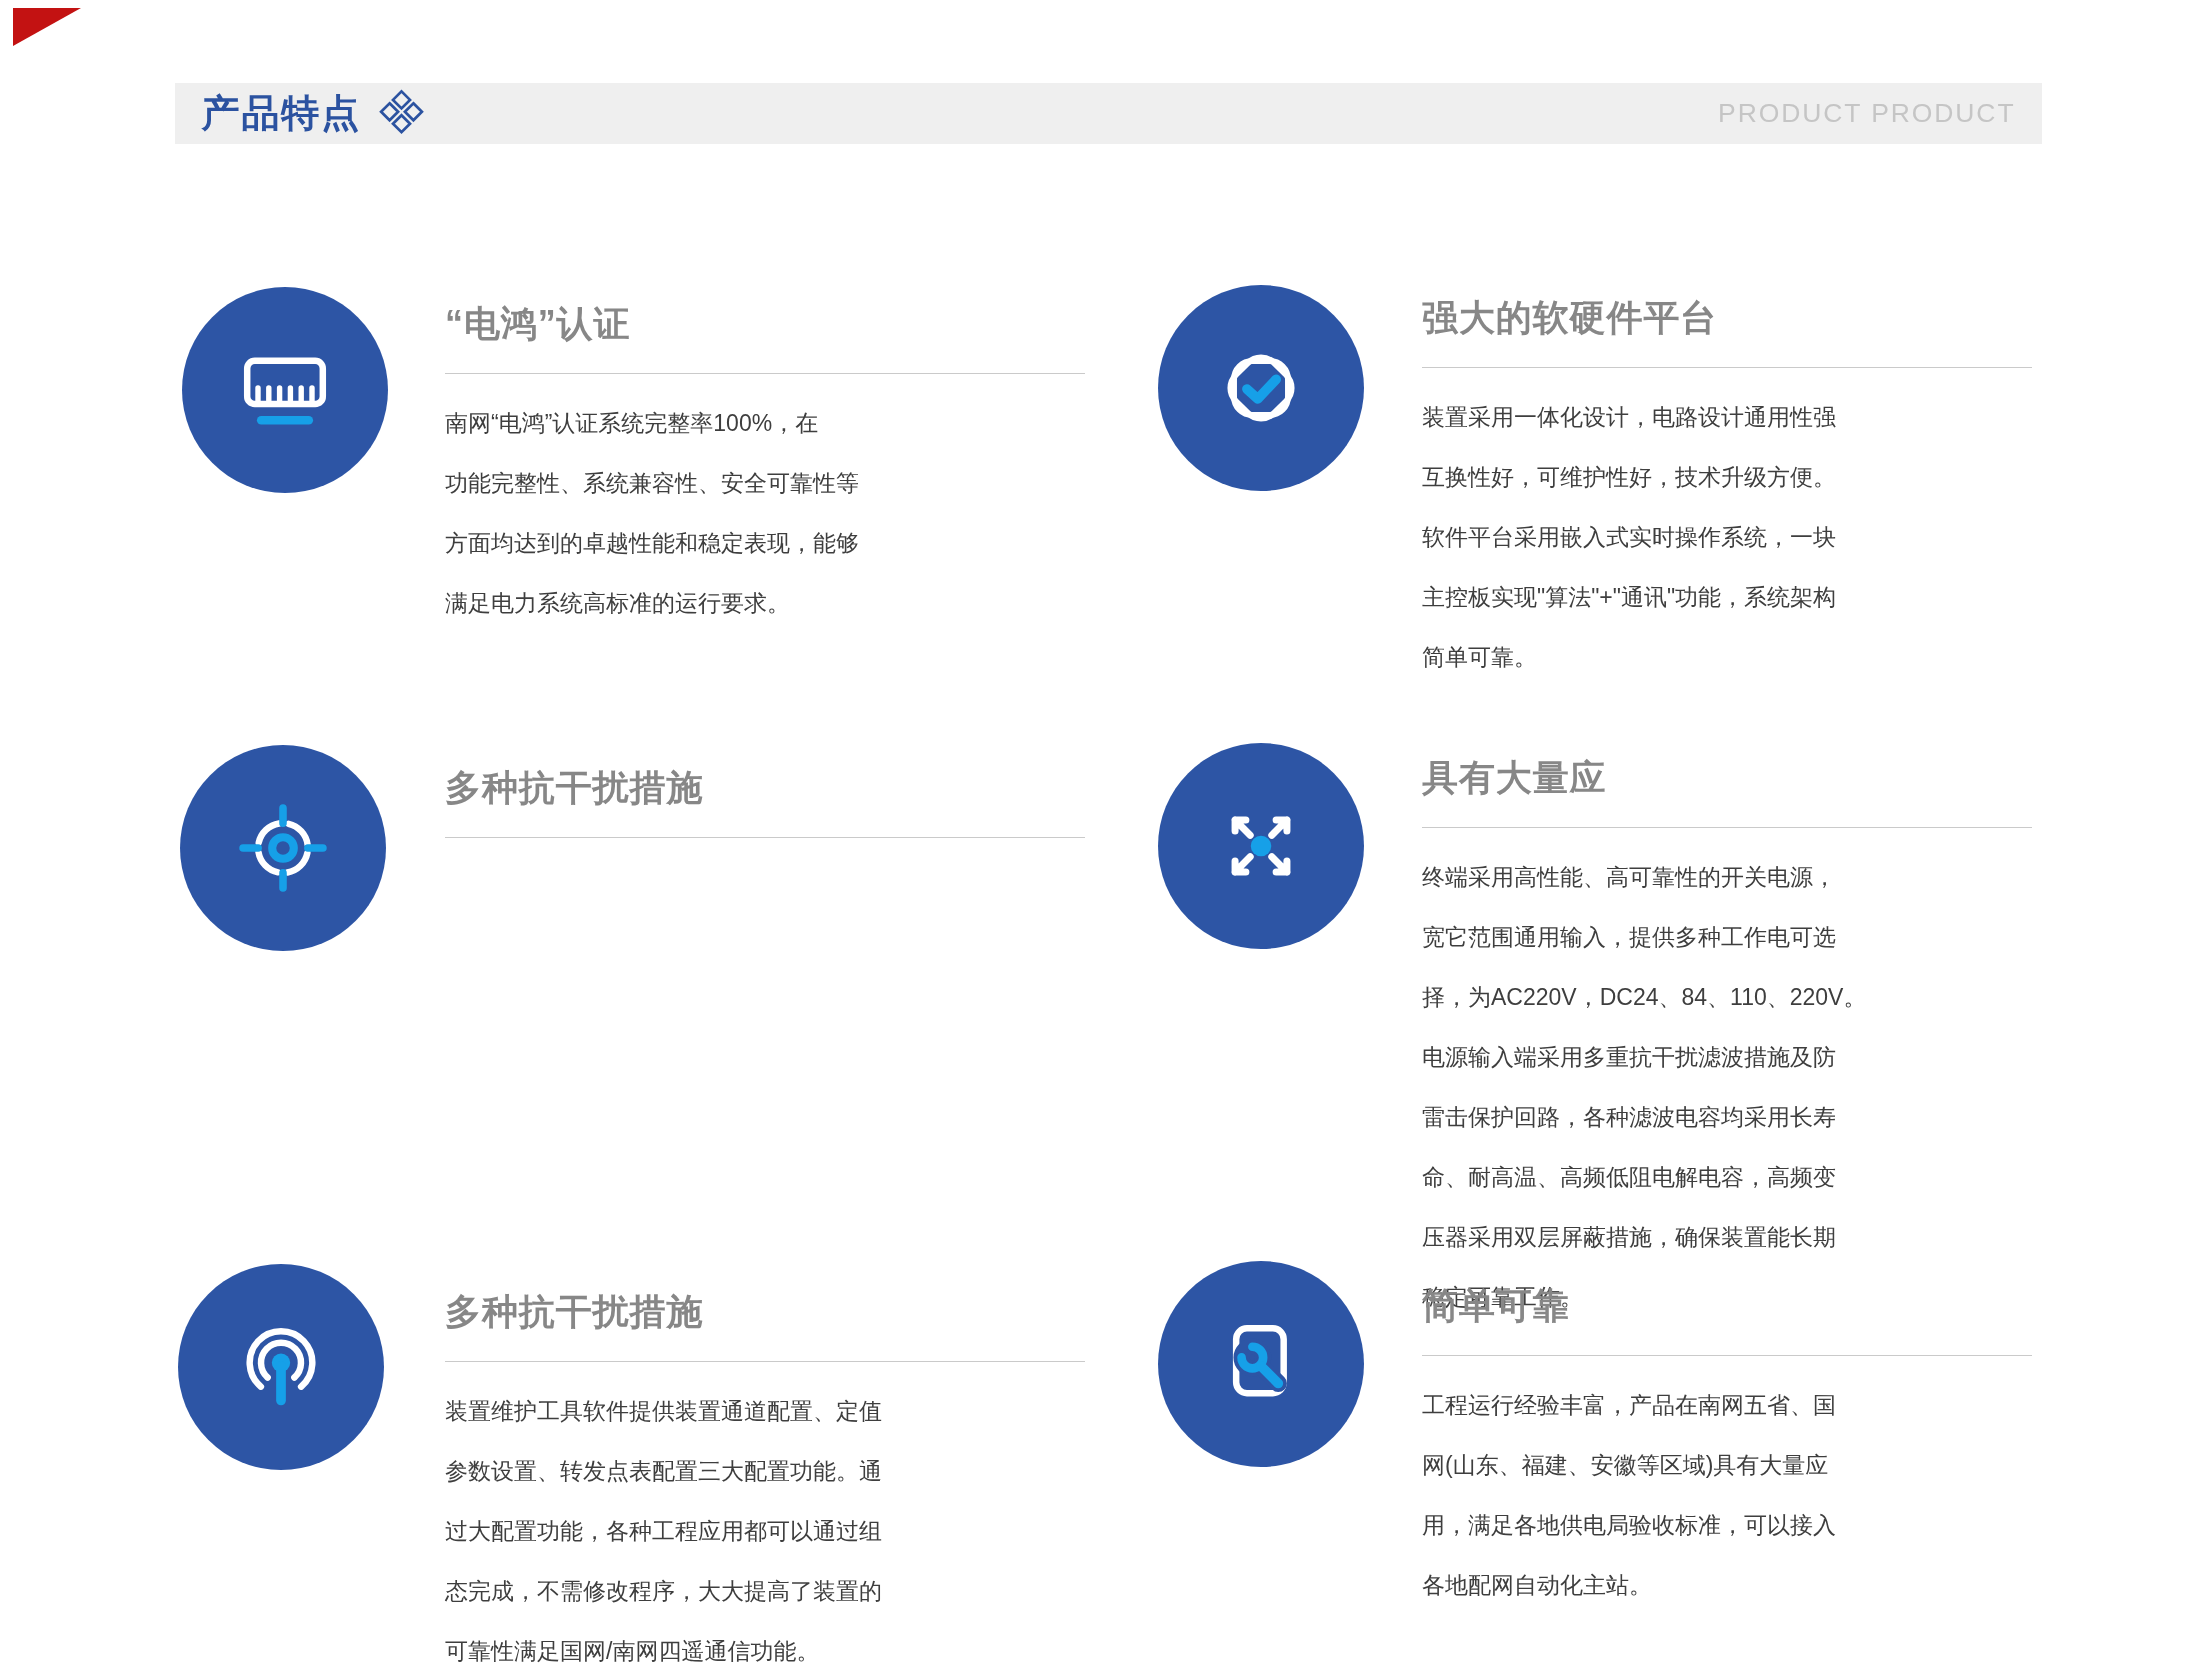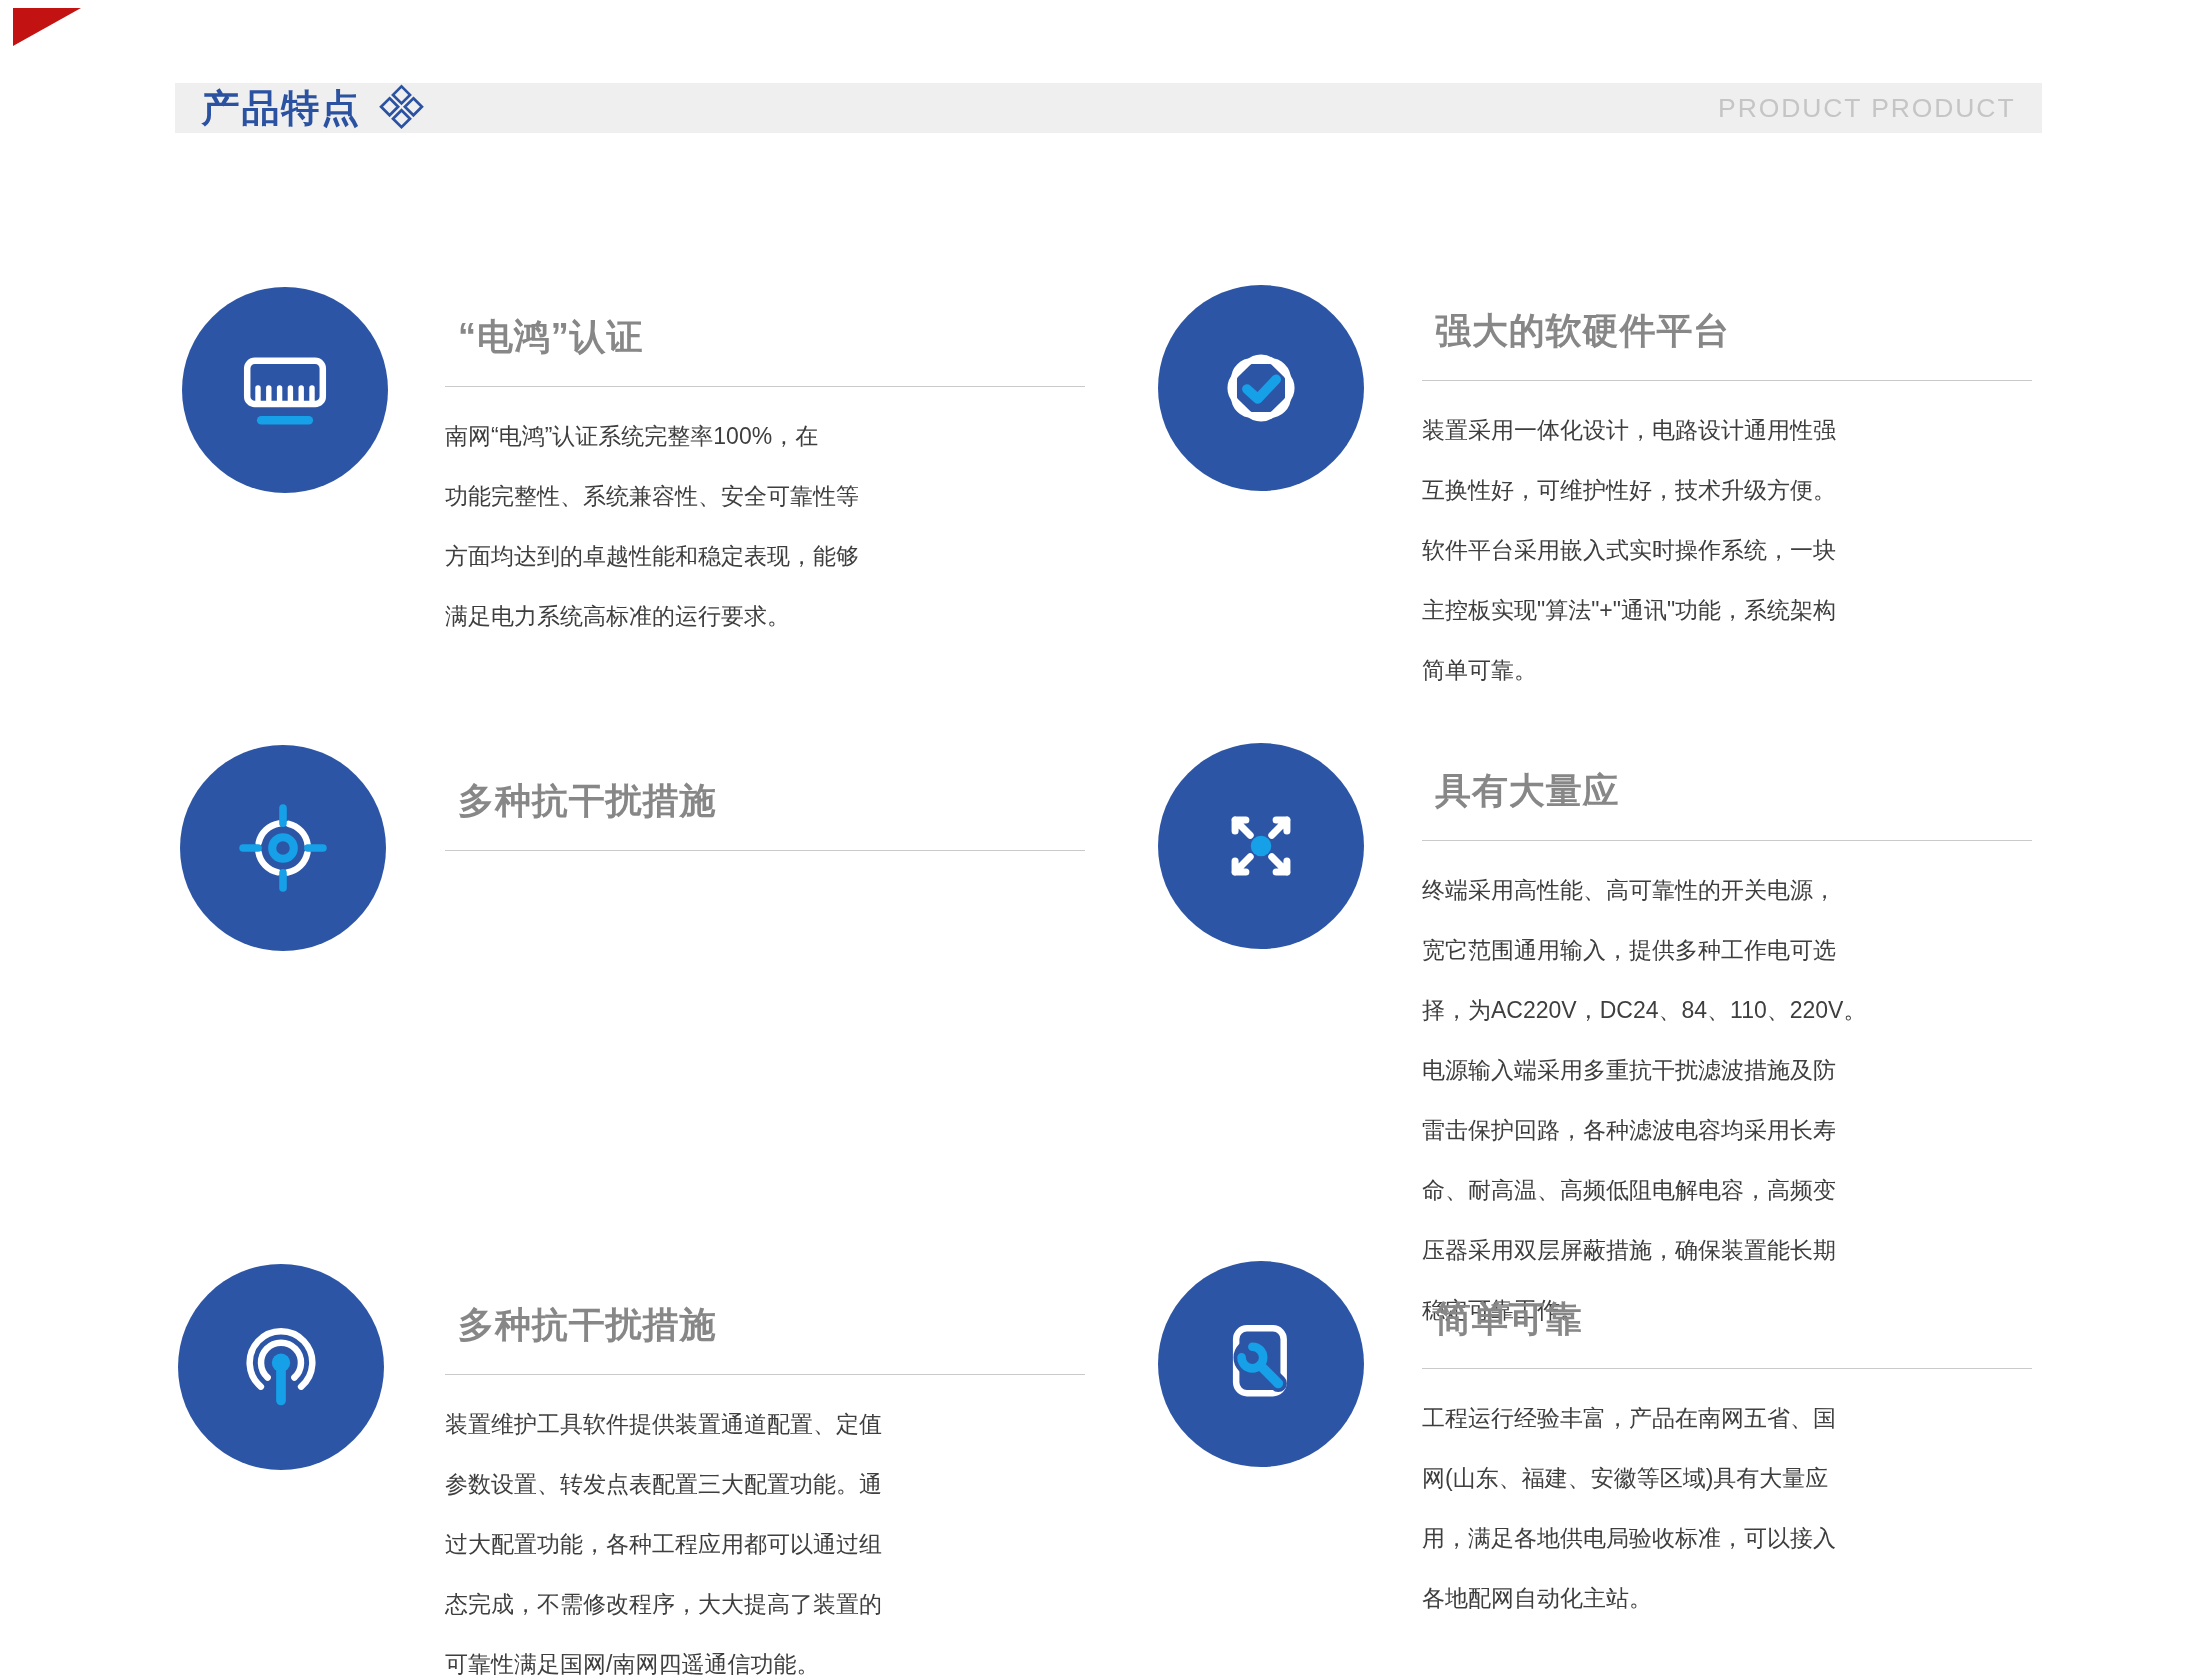--- a/index.html
+++ b/index.html
@@ -19,21 +19,21 @@
     font-family:"Liberation Sans","DejaVu Sans",sans-serif;
   }
   
   .corner{
     position:absolute;left:13.2px;top:7.6px;width:0;height:0;
     border-top:38px solid var(--corner-red);
     border-right:68px solid transparent;
   }
   
   .topbar{
-    position:absolute;left:175px;top:83px;width:1867px;height:50px;
+    position:absolute;left:175px;top:83px;width:1867px;height:61px;
     background:var(--bar-bg);display:flex;align-items:center;
   }
   .topbar h1{
     margin:0 0 0 26.5px;font-size:38px;font-weight:bold;color:var(--header-blue);
     letter-spacing:1.9px;line-height:61px;
   }
   .topbar .hd-icon{margin-left:15px;}
   .topbar .sub{
     margin-left:auto;margin-right:26.5px;font-size:26.5px;color:var(--subtitle-gray);
     letter-spacing:1.9px;
@@ -51,21 +51,21 @@
   #c6{left:1158px;top:1261px}
   .icon-svg{width:108px;height:108px;display:block;}
   .sw{stroke:#FFFFFF;fill:none;stroke-linecap:round;stroke-linejoin:round;}
   .sb{stroke:var(--light-blue);fill:none;stroke-linecap:round;stroke-linejoin:round;}
   .fb{fill:var(--light-blue);}
   .halo{stroke:var(--circle-blue);fill:none;stroke-linecap:round;}
   .hd{fill:none;stroke:var(--header-blue);stroke-width:3.2;stroke-linejoin:miter;}
   
   .feature{position:absolute;}
   .feature h3{
-    margin:13px;font-size:36px;font-weight:bold;color:var(--title-gray);line-height:45px;
+    margin:0;font-size:36px;font-weight:bold;color:var(--title-gray);line-height:45px;
     letter-spacing:0.9px;
   }
   .feature .divider{height:1.9px;background:var(--divider);margin-top:26.5px;}
   .col-l .divider{width:640px;}
   .col-r .divider{width:610px;}
   .feature .body{
     margin-top:19px;font-size:23px;line-height:60px;color:var(--body-gray);
     white-space:pre-line;
   }
   #f1{left:445px;top:301px}

